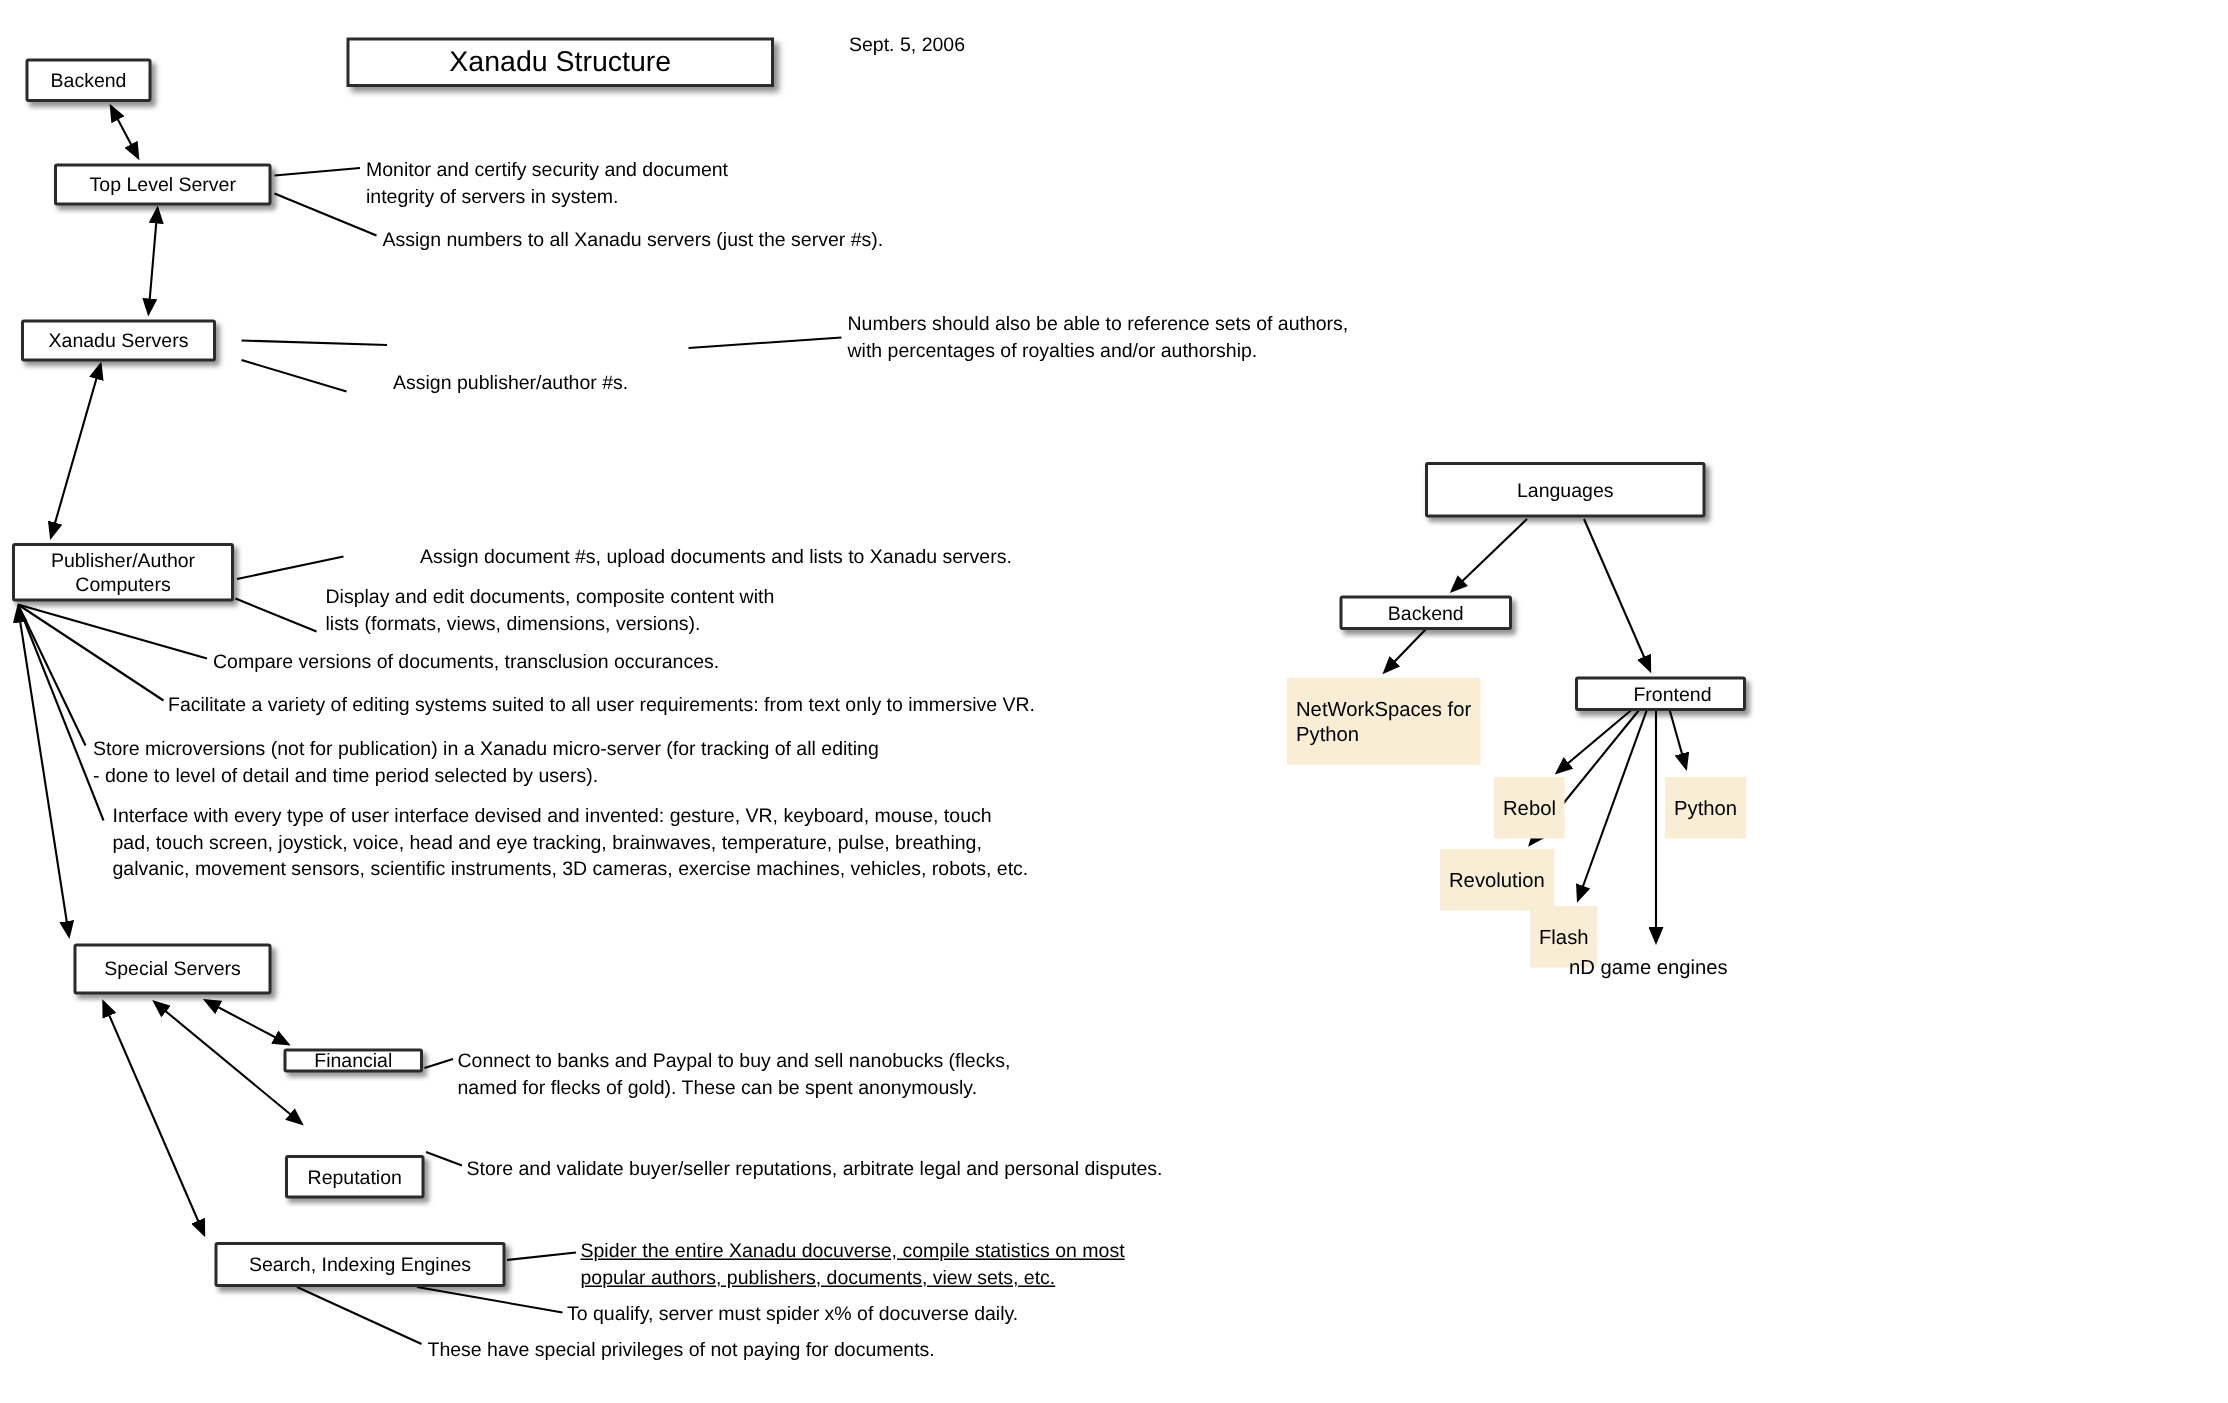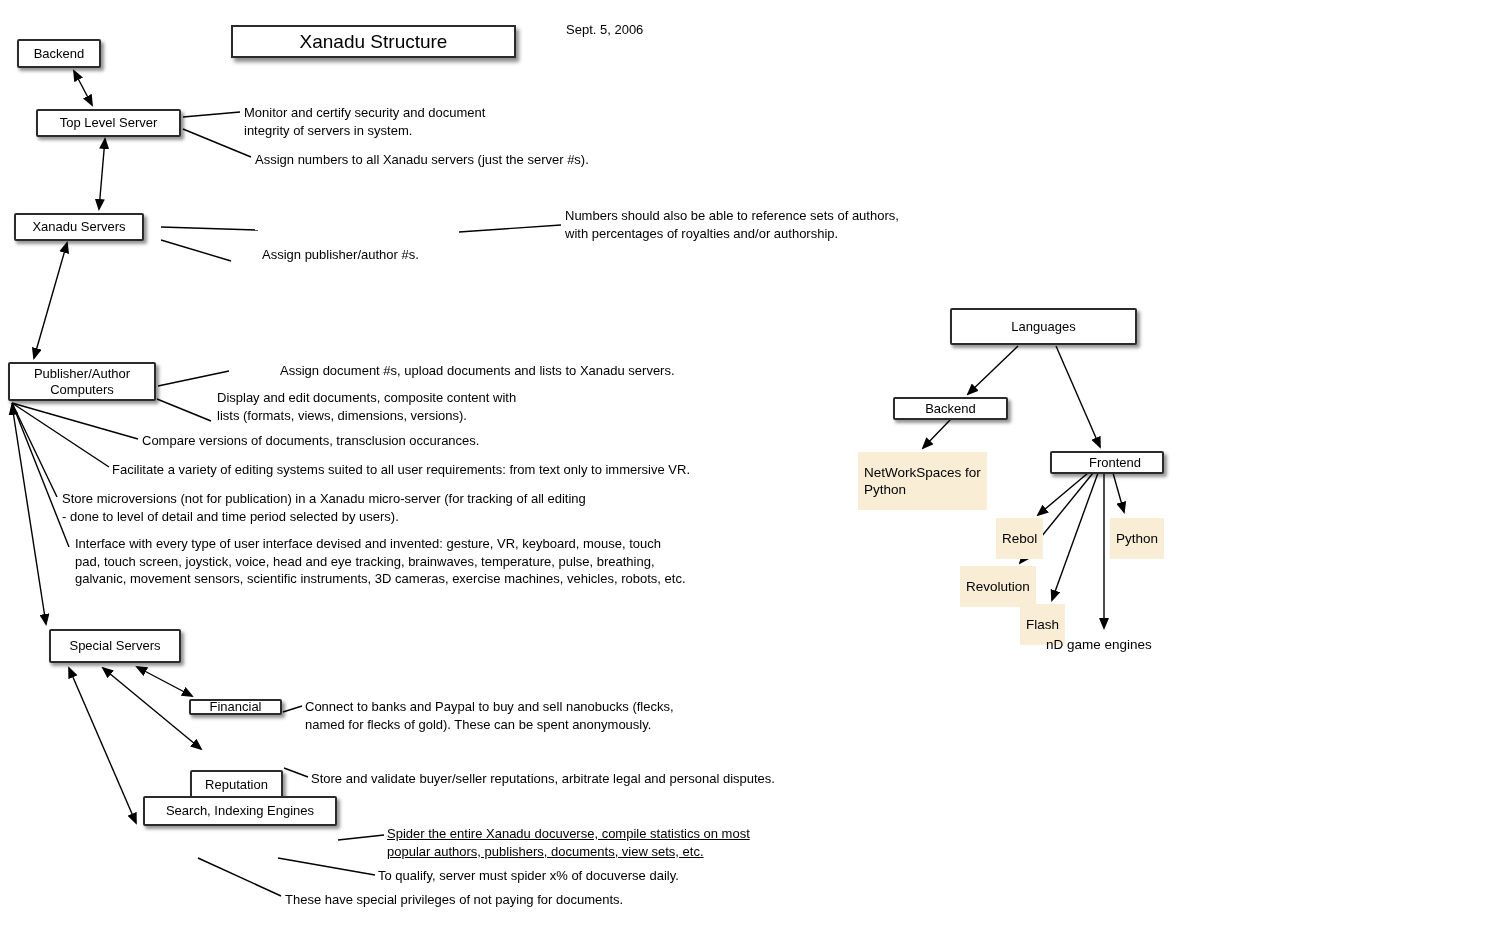--- a/index.html
+++ b/index.html
@@ -119,21 +119,21 @@
   <div class="date">Sept. 5, 2006</div>
 
   <div class="node" style="left:17px;top:39px;width:84px;height:29px;">Backend</div>
   <div class="node" style="left:36px;top:109px;width:145px;height:28px;">Top Level Server</div>
   <div class="node" style="left:14px;top:213px;width:130px;height:28px;">Xanadu Servers</div>
   <div class="node" style="left:8px;top:362px;width:148px;height:39px;">Publisher/Author
 Computers</div>
   <div class="node" style="left:49px;top:629px;width:132px;height:34px;">Special Servers</div>
   <div class="node" style="left:189px;top:699px;width:93px;height:16px;">Financial</div>
   <div class="node" style="left:190px;top:753px;width:93px;height:29px;margin-top:17px;">Reputation</div>
-  <div class="node" style="left:143px;top:796px;width:194px;height:30px;text-align:center;">Search, Indexing Engines</div>
+  <div class="node" style="left:143px;top:828px;width:194px;height:30px;text-align:center;">Search, Indexing Engines</div>
 
   <div class="note" style="left:244px;top:104px;">Monitor and certify security and document
 integrity of servers in system.</div>
   <div class="note" style="left:255px;top:151px;">Assign numbers to all Xanadu servers (just the server #s).</div>
   <div class="note" style="left:262px;top:222px;margin-top:24px;">Assign publisher/author #s.</div>
   <div class="note" style="left:565px;top:207px;">Numbers should also be able to reference sets of authors,
 with percentages of royalties and/or authorship.</div>
   <div class="note" style="left:232px;top:362px;margin-left:48px;">Assign document #s, upload documents and lists to Xanadu servers.</div>
   <div class="note" style="left:217px;top:389px;">Display and edit documents, composite content with
 lists (formats, views, dimensions, versions).</div>

